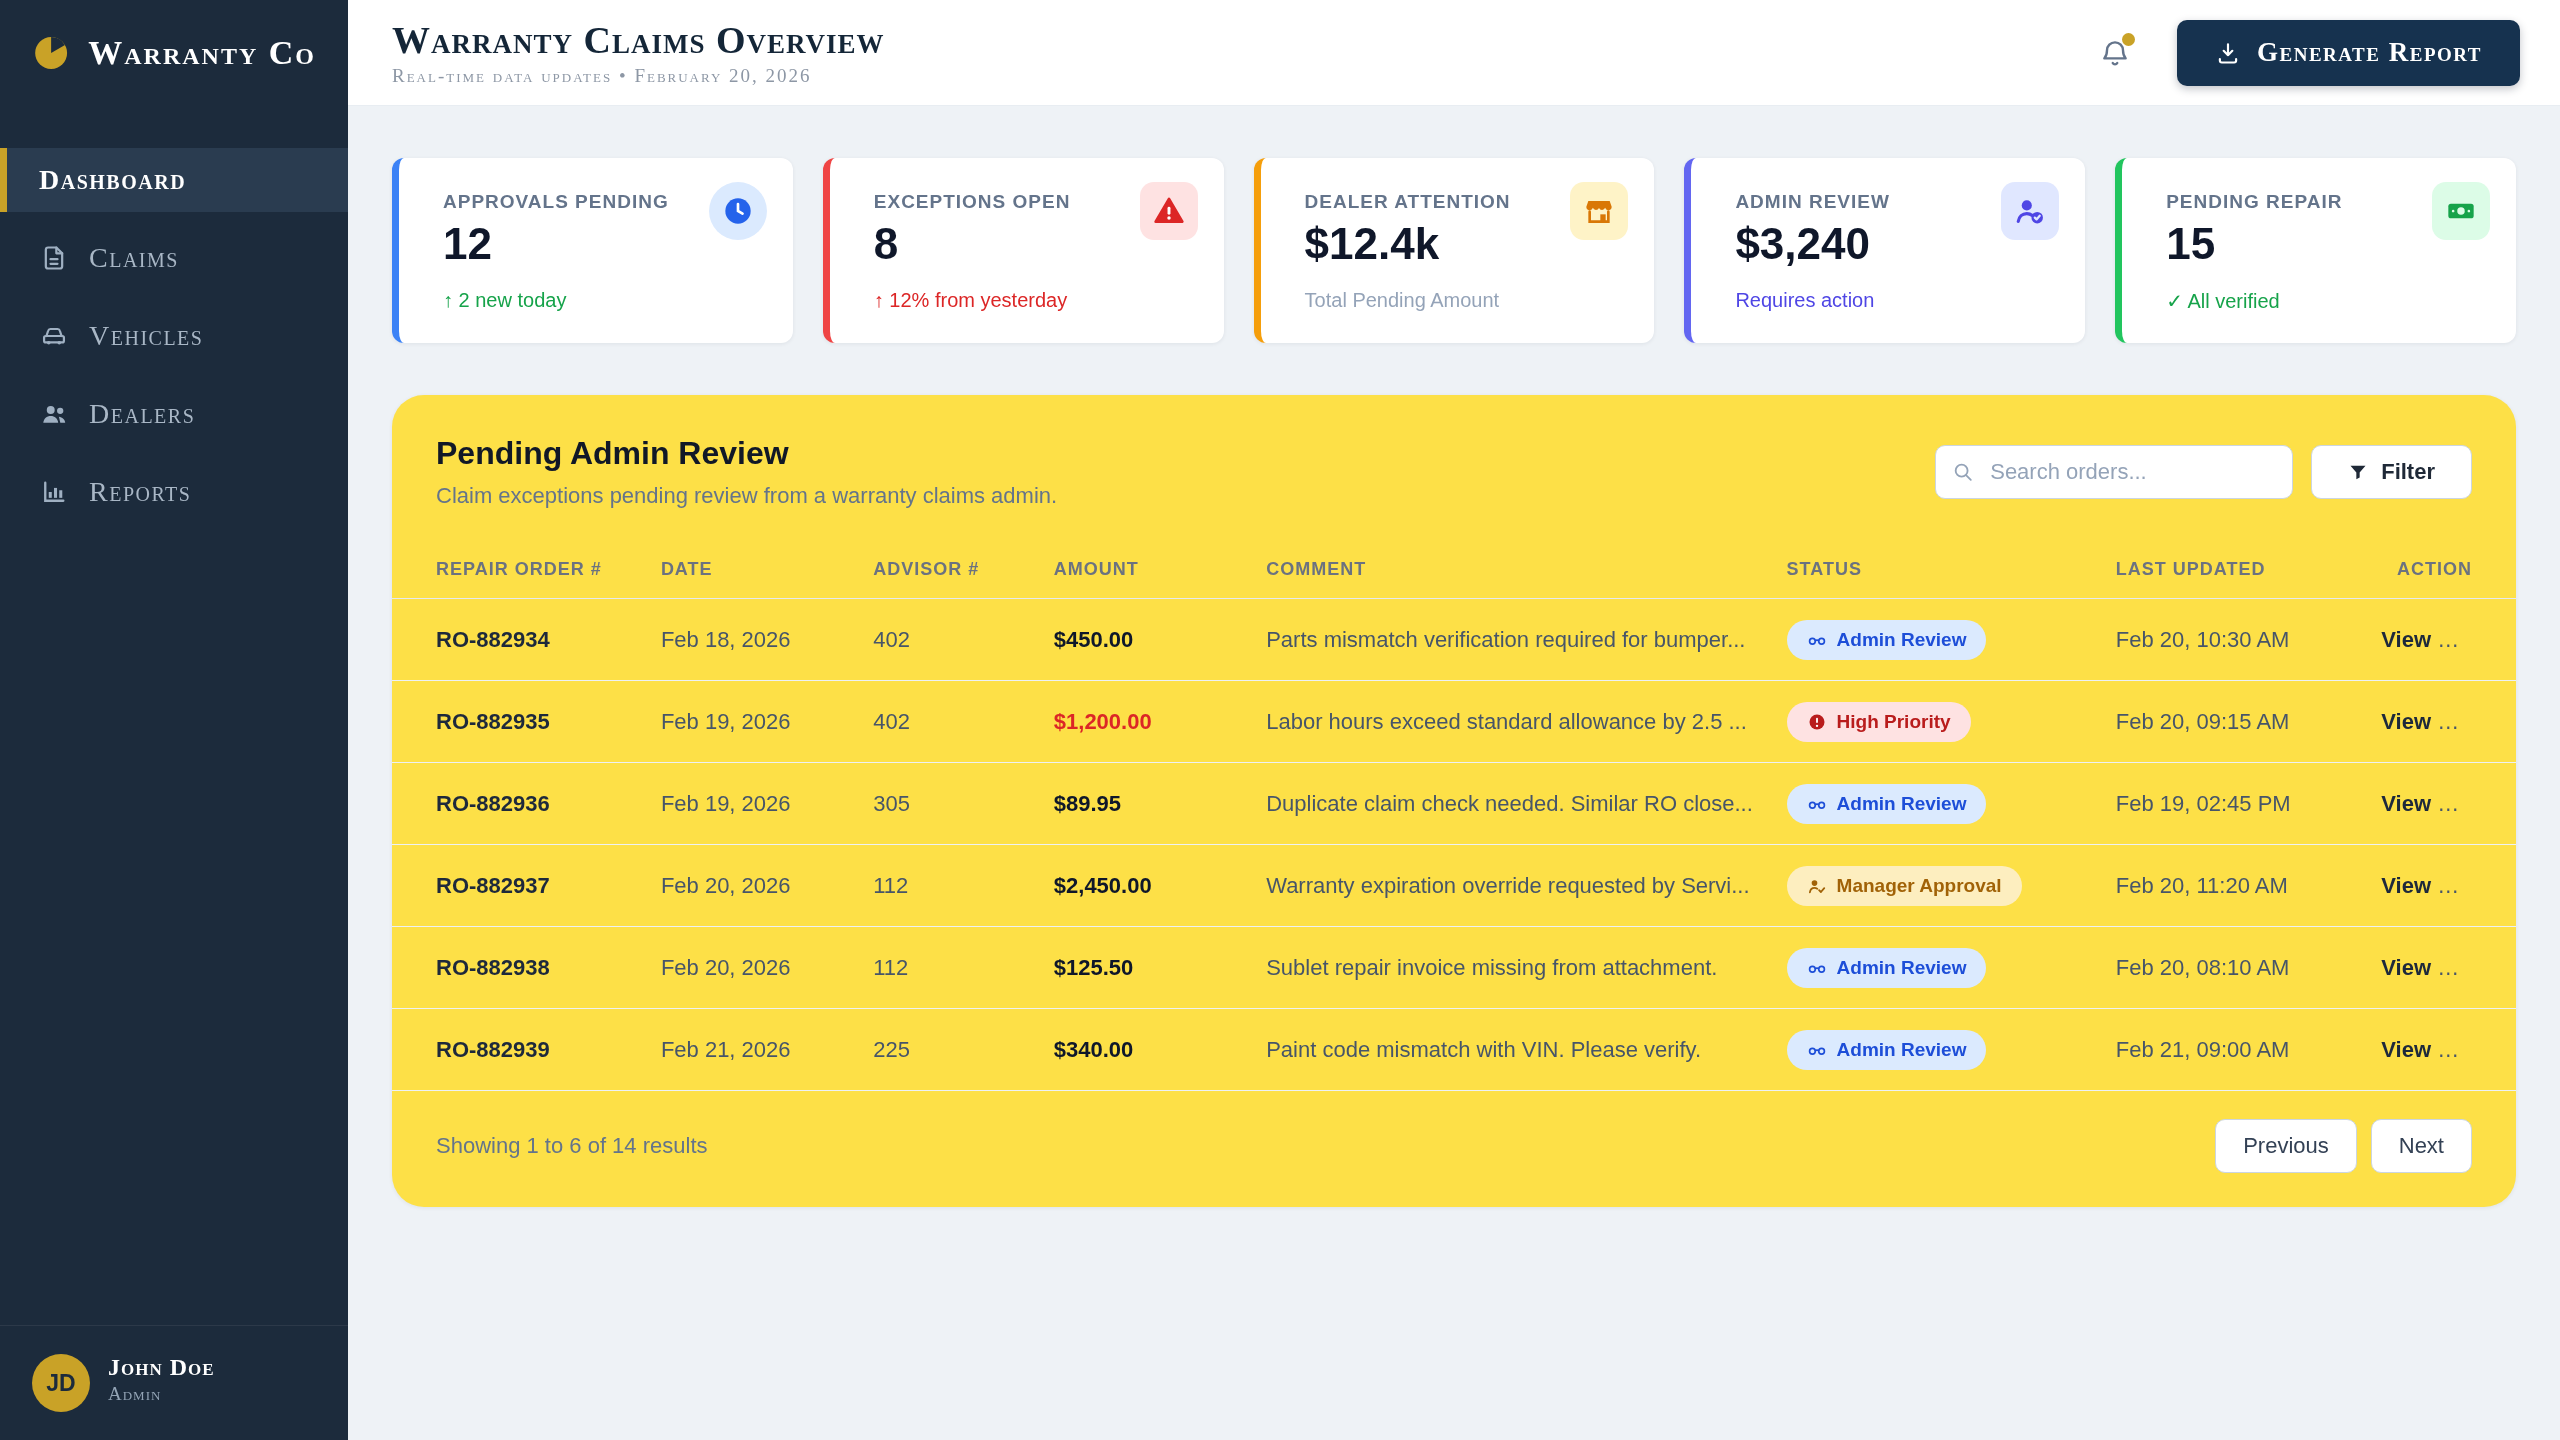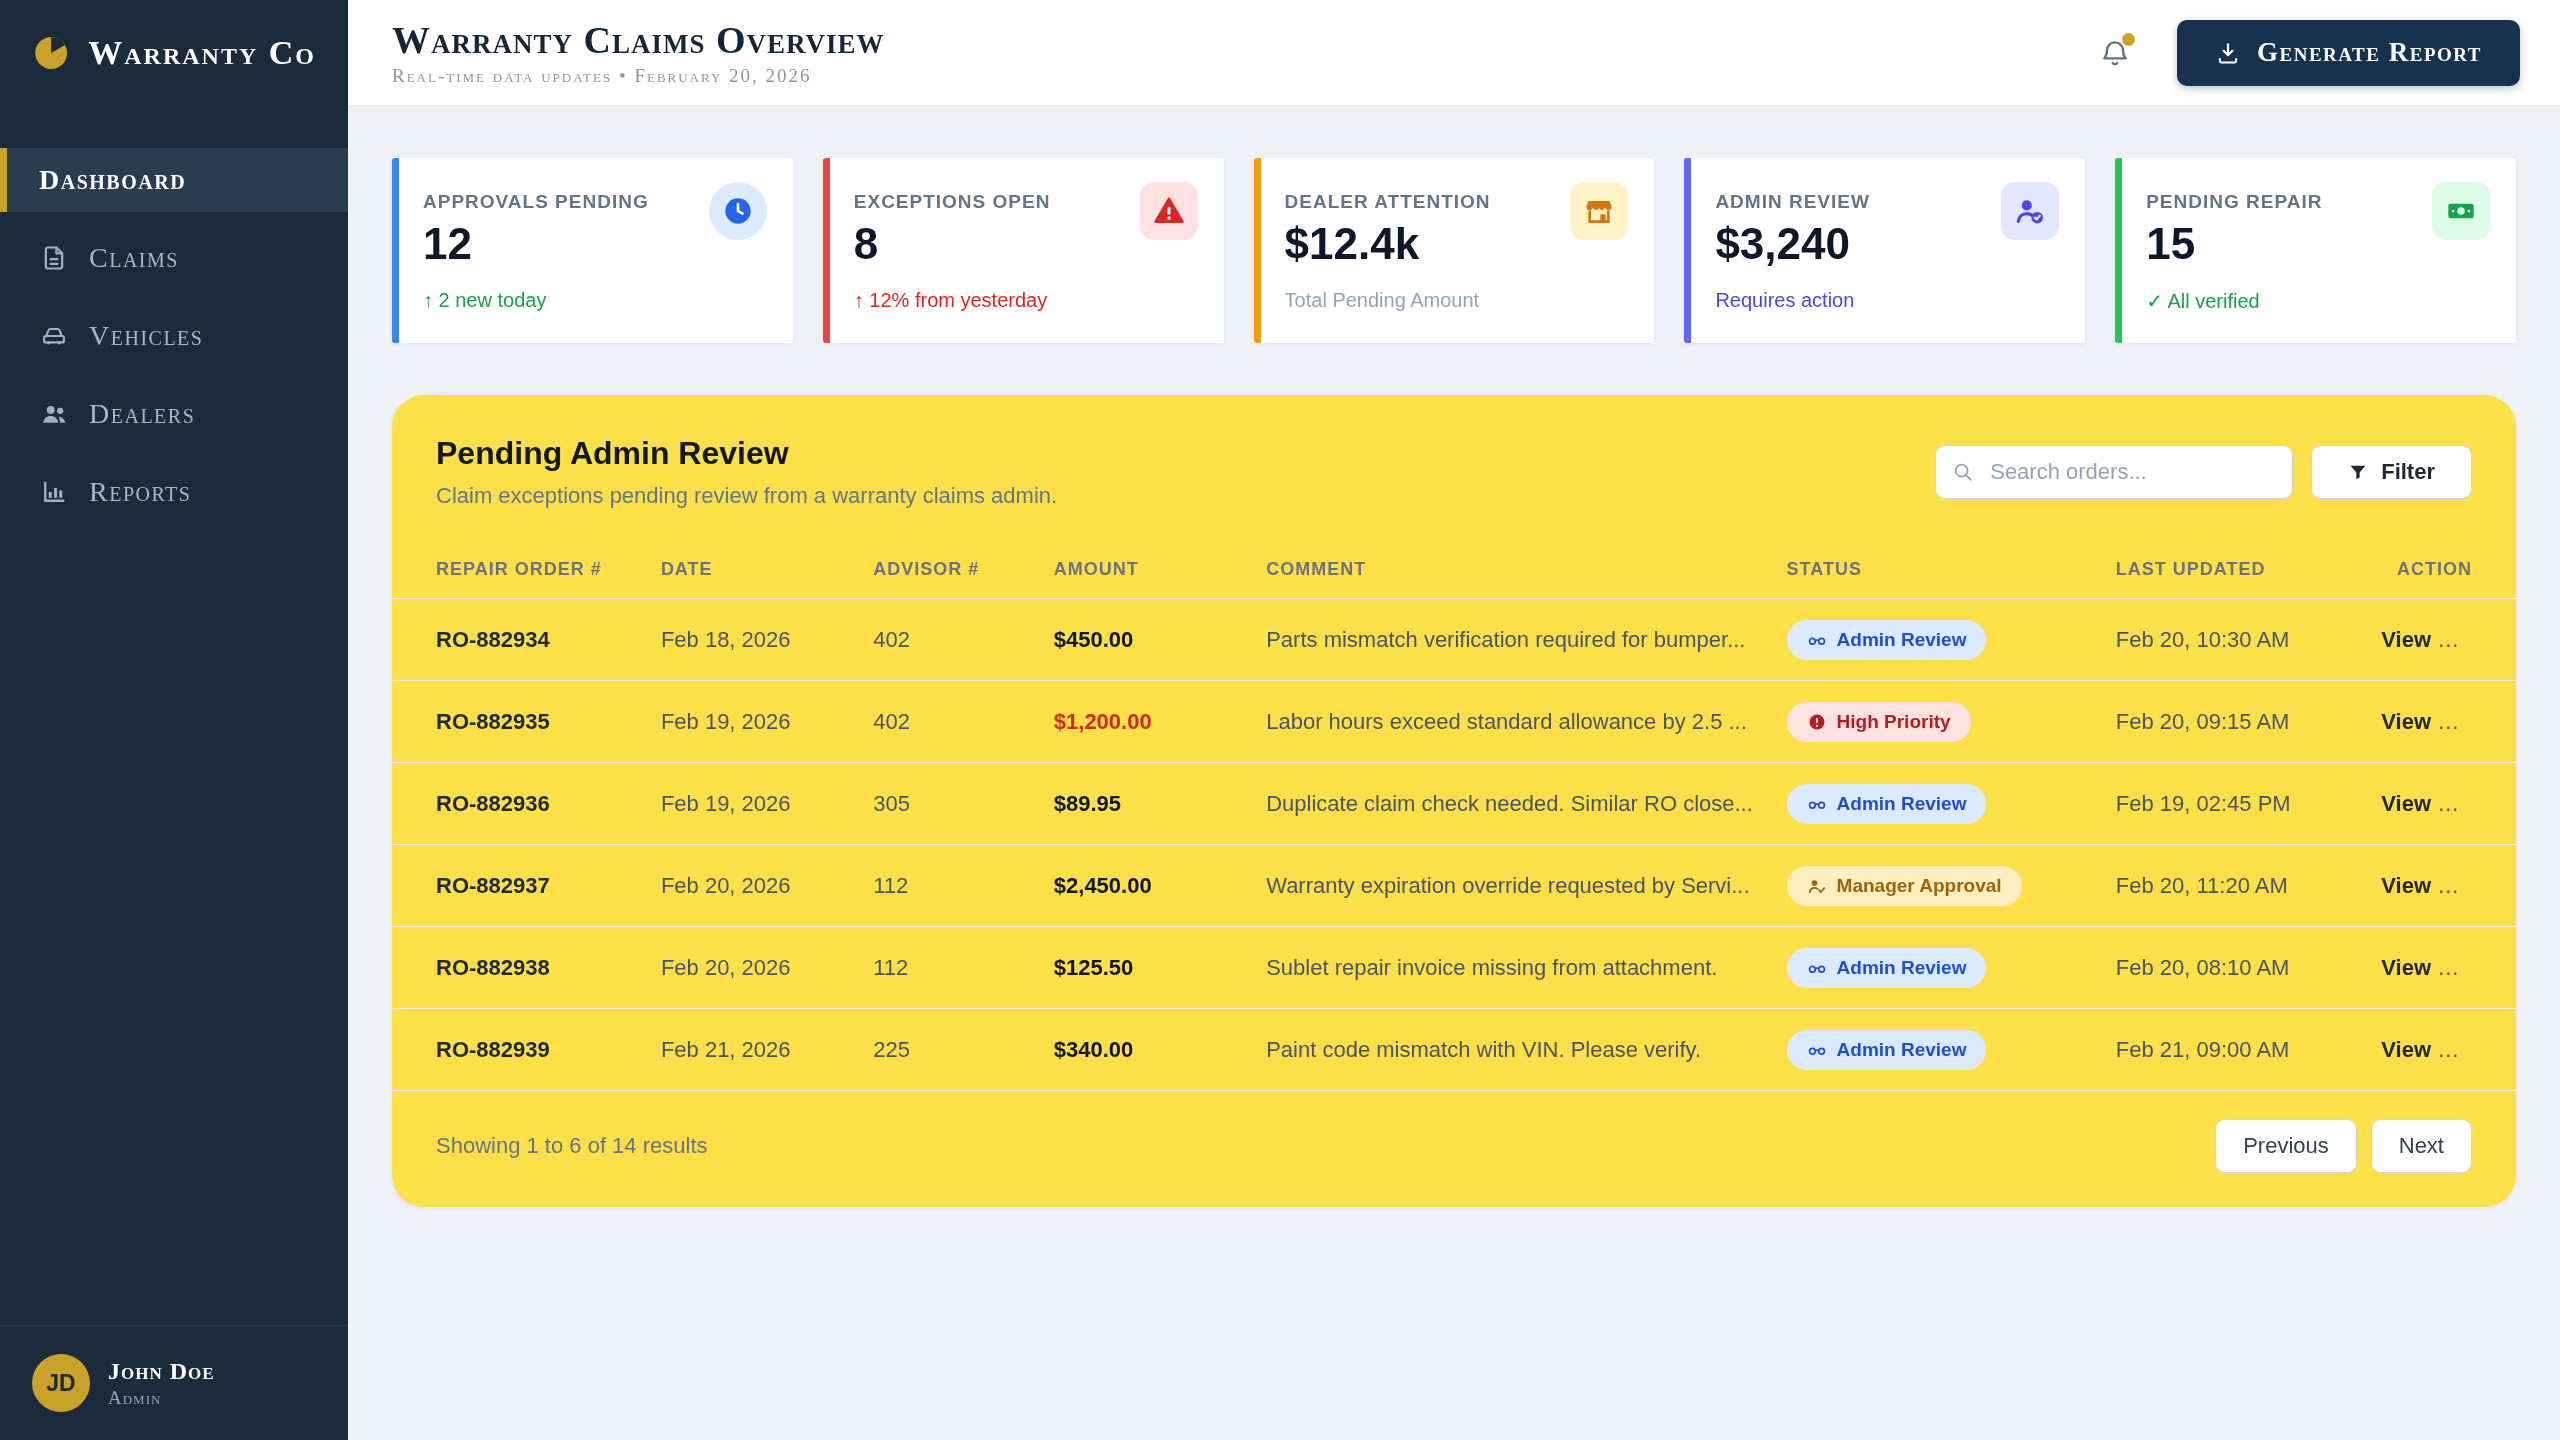--- a/index.html
+++ b/index.html
@@ -40,21 +40,21 @@
     font-size: 28px; letter-spacing: 1.5px;
   }
   .nav-item .nav-icon { width: 30px; display: flex; justify-content: center; }
   .nav-item.active {
     background: #2a3c50;
     border-left-color: #c9a227;
     color: #ffffff; font-weight: 700;
   }
   .user {
     margin-top: auto;
-    display: flex; align-items: center; gap: 18px;
+    display: flex; gap: 18px;
     padding: 28px 32px;
     border-top: 1px solid rgba(255,255,255,0.07);
     cursor: pointer;
   }
   .avatar {
     width: 58px; height: 58px; border-radius: 50%;
     background: #c9a227; color: #1c2b3c;
     display: flex; align-items: center; justify-content: center;
     font-weight: 700; font-size: 23px;
   }
@@ -99,23 +99,23 @@
     font-weight: 700; font-size: 27px; letter-spacing: 1.5px;
     box-shadow: 0 3px 8px rgba(15,23,42,0.25);
   }
 
   
   .content { flex: 1; padding: 52px 44px 0; overflow: hidden; }
 
   .stats { display: flex; gap: 30px; }
   .stat-card {
     position: relative; flex: 1;
-    background: #ffffff; border-radius: 3px;
+    background: #ffffff; border-radius: 12px;
     border-left: 7px solid #94a3b8;
-    padding: 33px 24px 30px;
+    padding: 33px 44px 30px;
     box-shadow: 0 1px 4px rgba(15,23,42,0.07);
     min-height: 178px;
   }
   .stat-card.acc-blue   { border-left-color: #3b82f6; }
   .stat-card.acc-red    { border-left-color: #ef4444; }
   .stat-card.acc-orange { border-left-color: #f59e0b; }
   .stat-card.acc-indigo { border-left-color: #6366f1; }
   .stat-card.acc-green  { border-left-color: #22c55e; }
   .stat-label {
     font-size: 19px; font-weight: 700; color: #64748b; letter-spacing: 1px;

